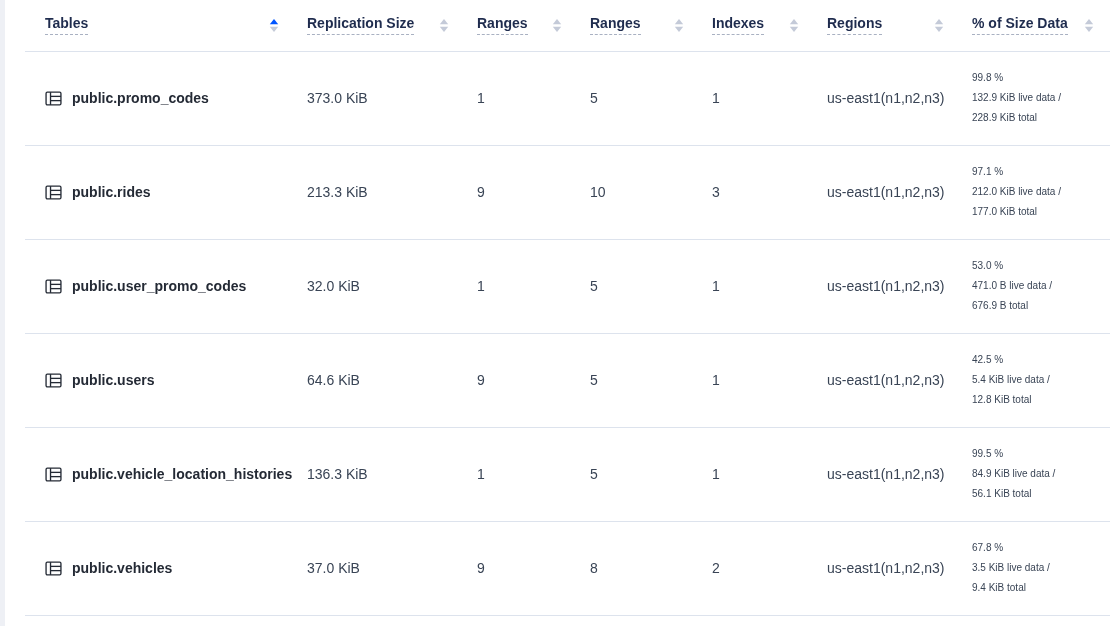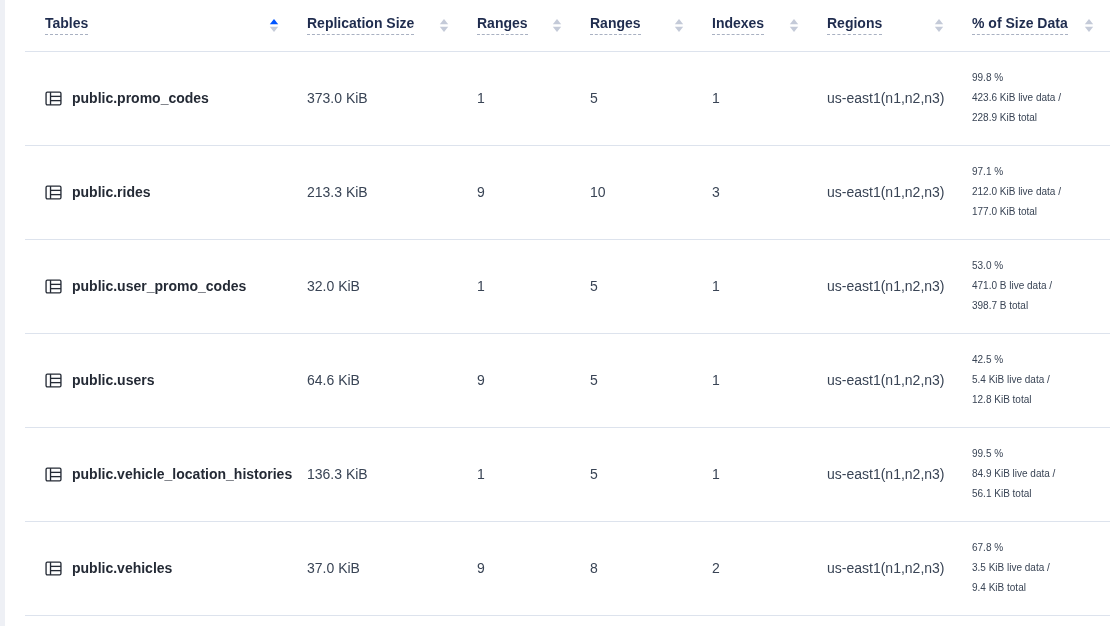--- a/index.html
+++ b/index.html
@@ -178,21 +178,21 @@
           <a class="table-name">public.promo_codes</a>
         </div>
       </td>
       <td>373.0 KiB</td>
       <td>1</td>
       <td>5</td>
       <td>1</td>
       <td>us-east1(n1,n2,n3)</td>
       <td class="pct-cell">
         <div>99.8 %</div>
-        <div>423.6 KiB live data /</div>
+        <div>132.9 KiB live data /</div>
         <div>228.9 KiB total</div>
       </td>
     </tr>
 
     <tr class="data-row">
       <td class="name-cell">
         <div class="name-wrap">
           <span class="table-icon">
             <svg width="17" height="17" viewBox="0 0 16 16" fill="none" stroke="#242a35" stroke-width="1.25">
               <rect x="1" y="2" width="14" height="12" rx="1.2"></rect>
@@ -231,21 +231,21 @@
         </div>
       </td>
       <td>32.0 KiB</td>
       <td>1</td>
       <td>5</td>
       <td>1</td>
       <td>us-east1(n1,n2,n3)</td>
       <td class="pct-cell">
         <div>53.0 %</div>
         <div>471.0 B live data /</div>
-        <div>398.7 B total</div>
+        <div>676.9 B total</div>
       </td>
     </tr>
 
     <tr class="data-row">
       <td class="name-cell">
         <div class="name-wrap">
           <span class="table-icon">
             <svg width="17" height="17" viewBox="0 0 16 16" fill="none" stroke="#242a35" stroke-width="1.25">
               <rect x="1" y="2" width="14" height="12" rx="1.2"></rect>
               <line x1="5.2" y1="2" x2="5.2" y2="14"></line>

